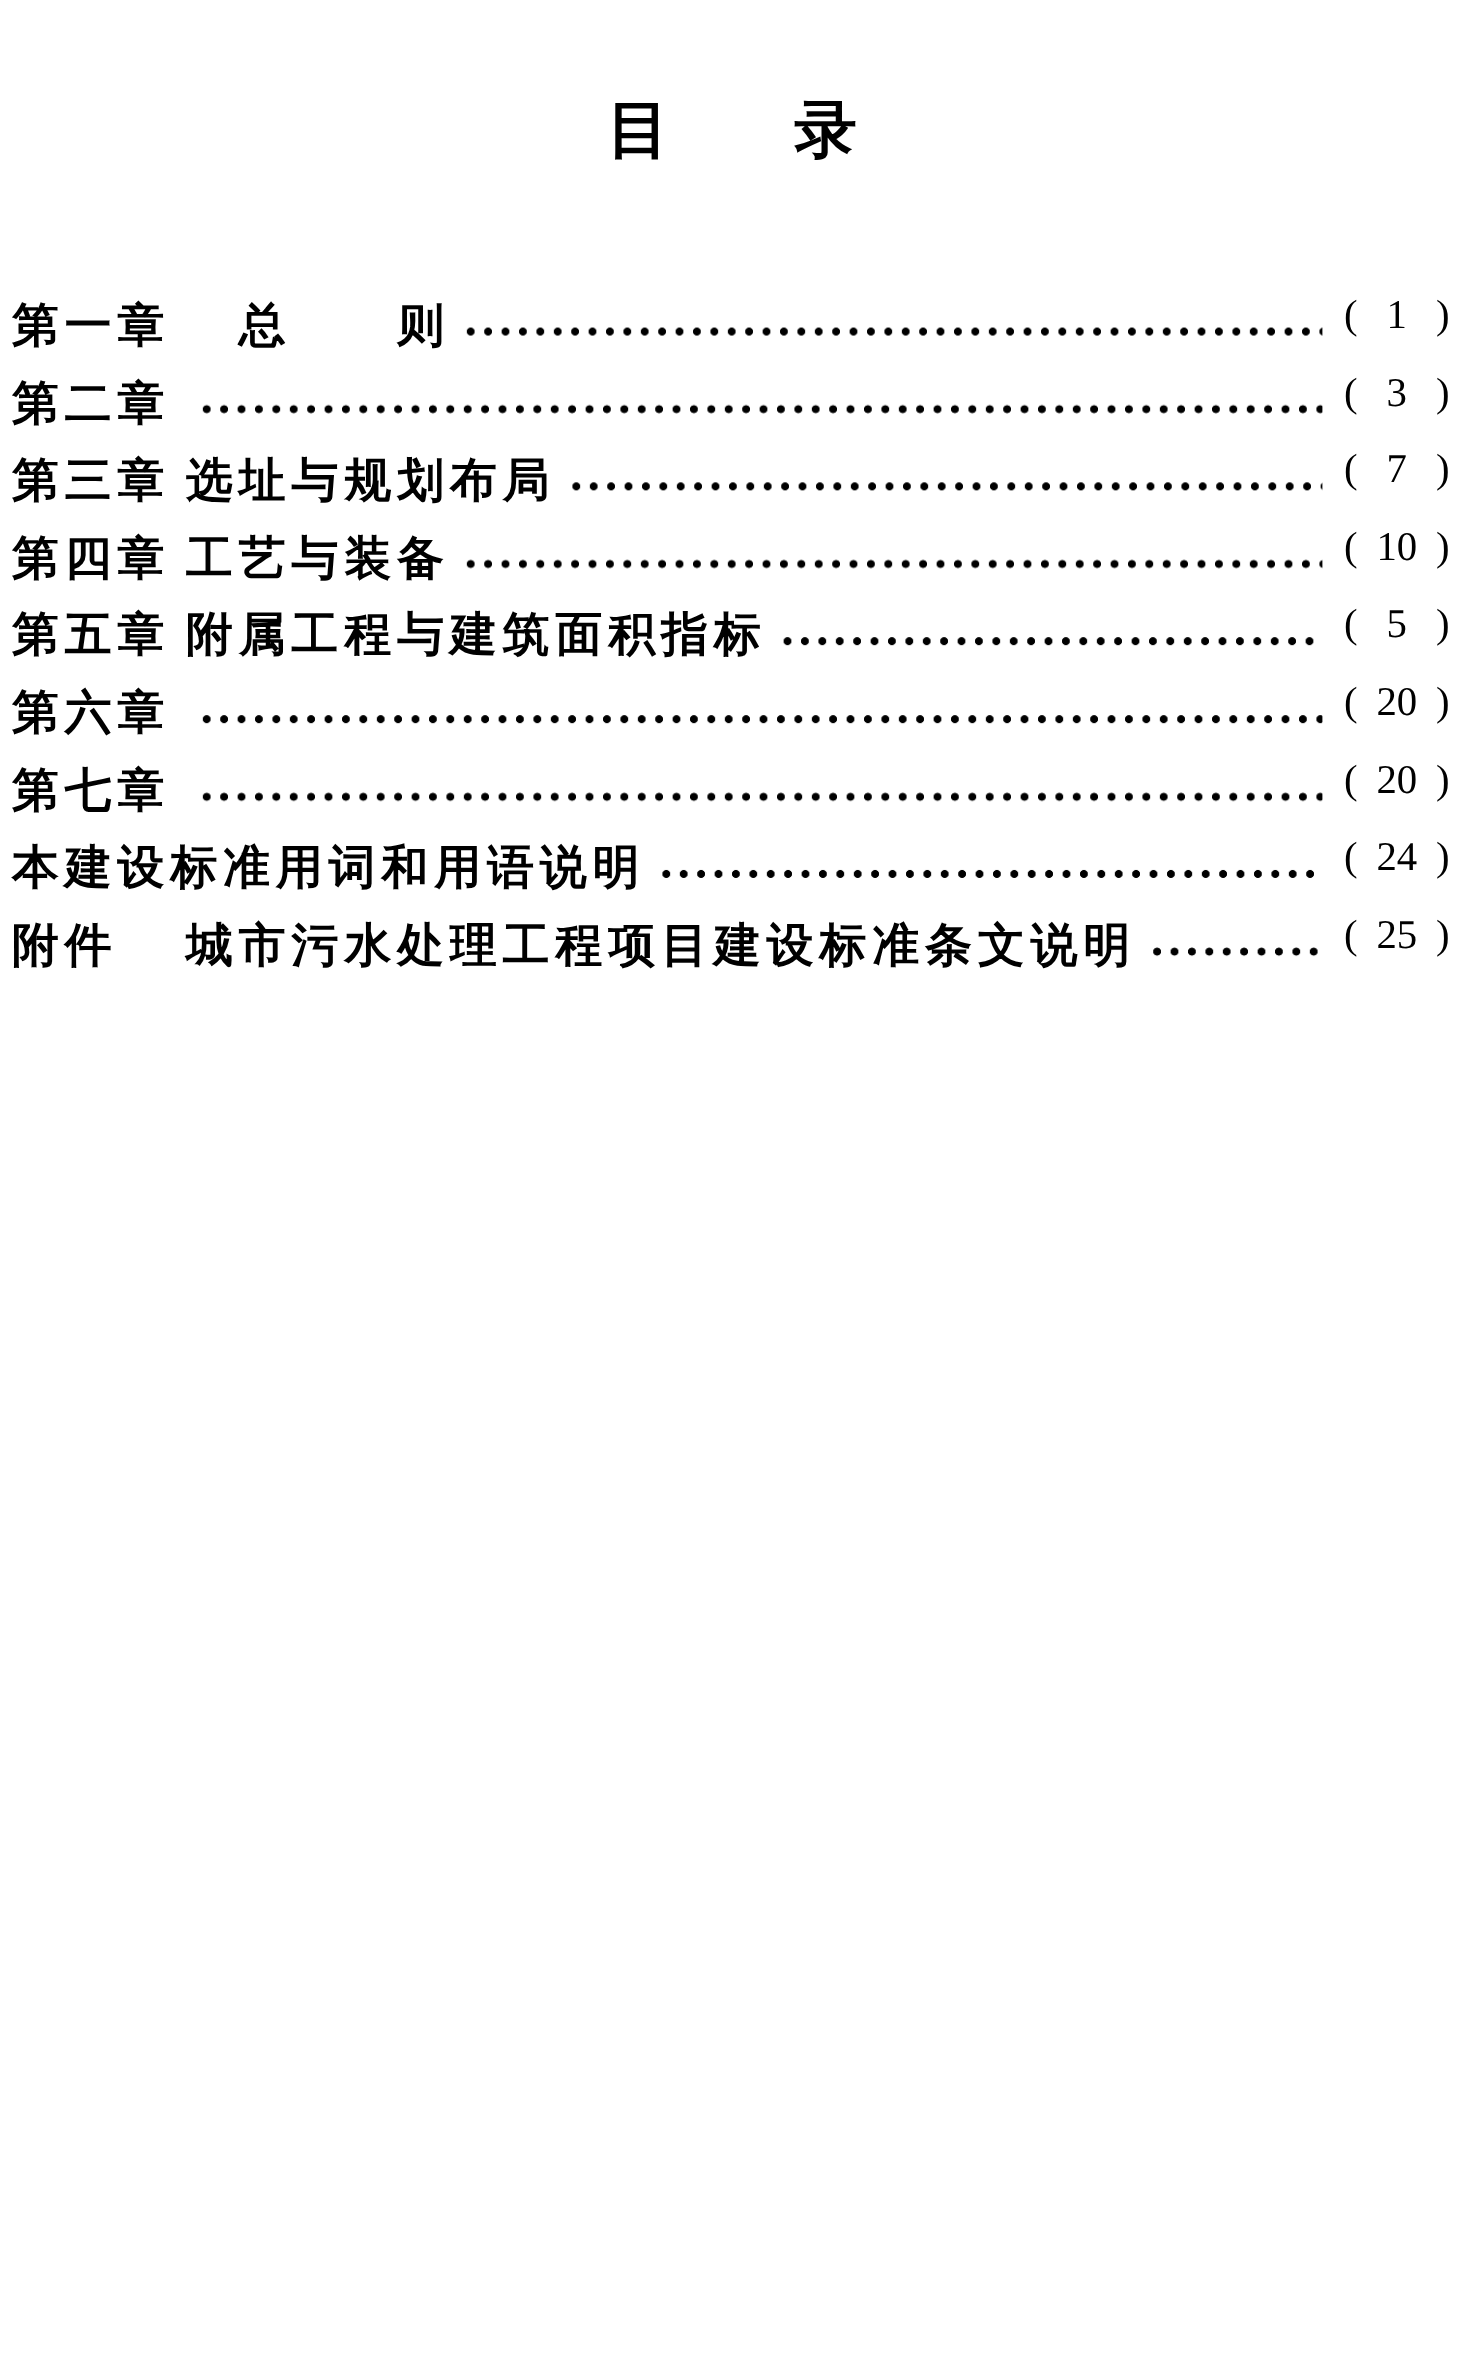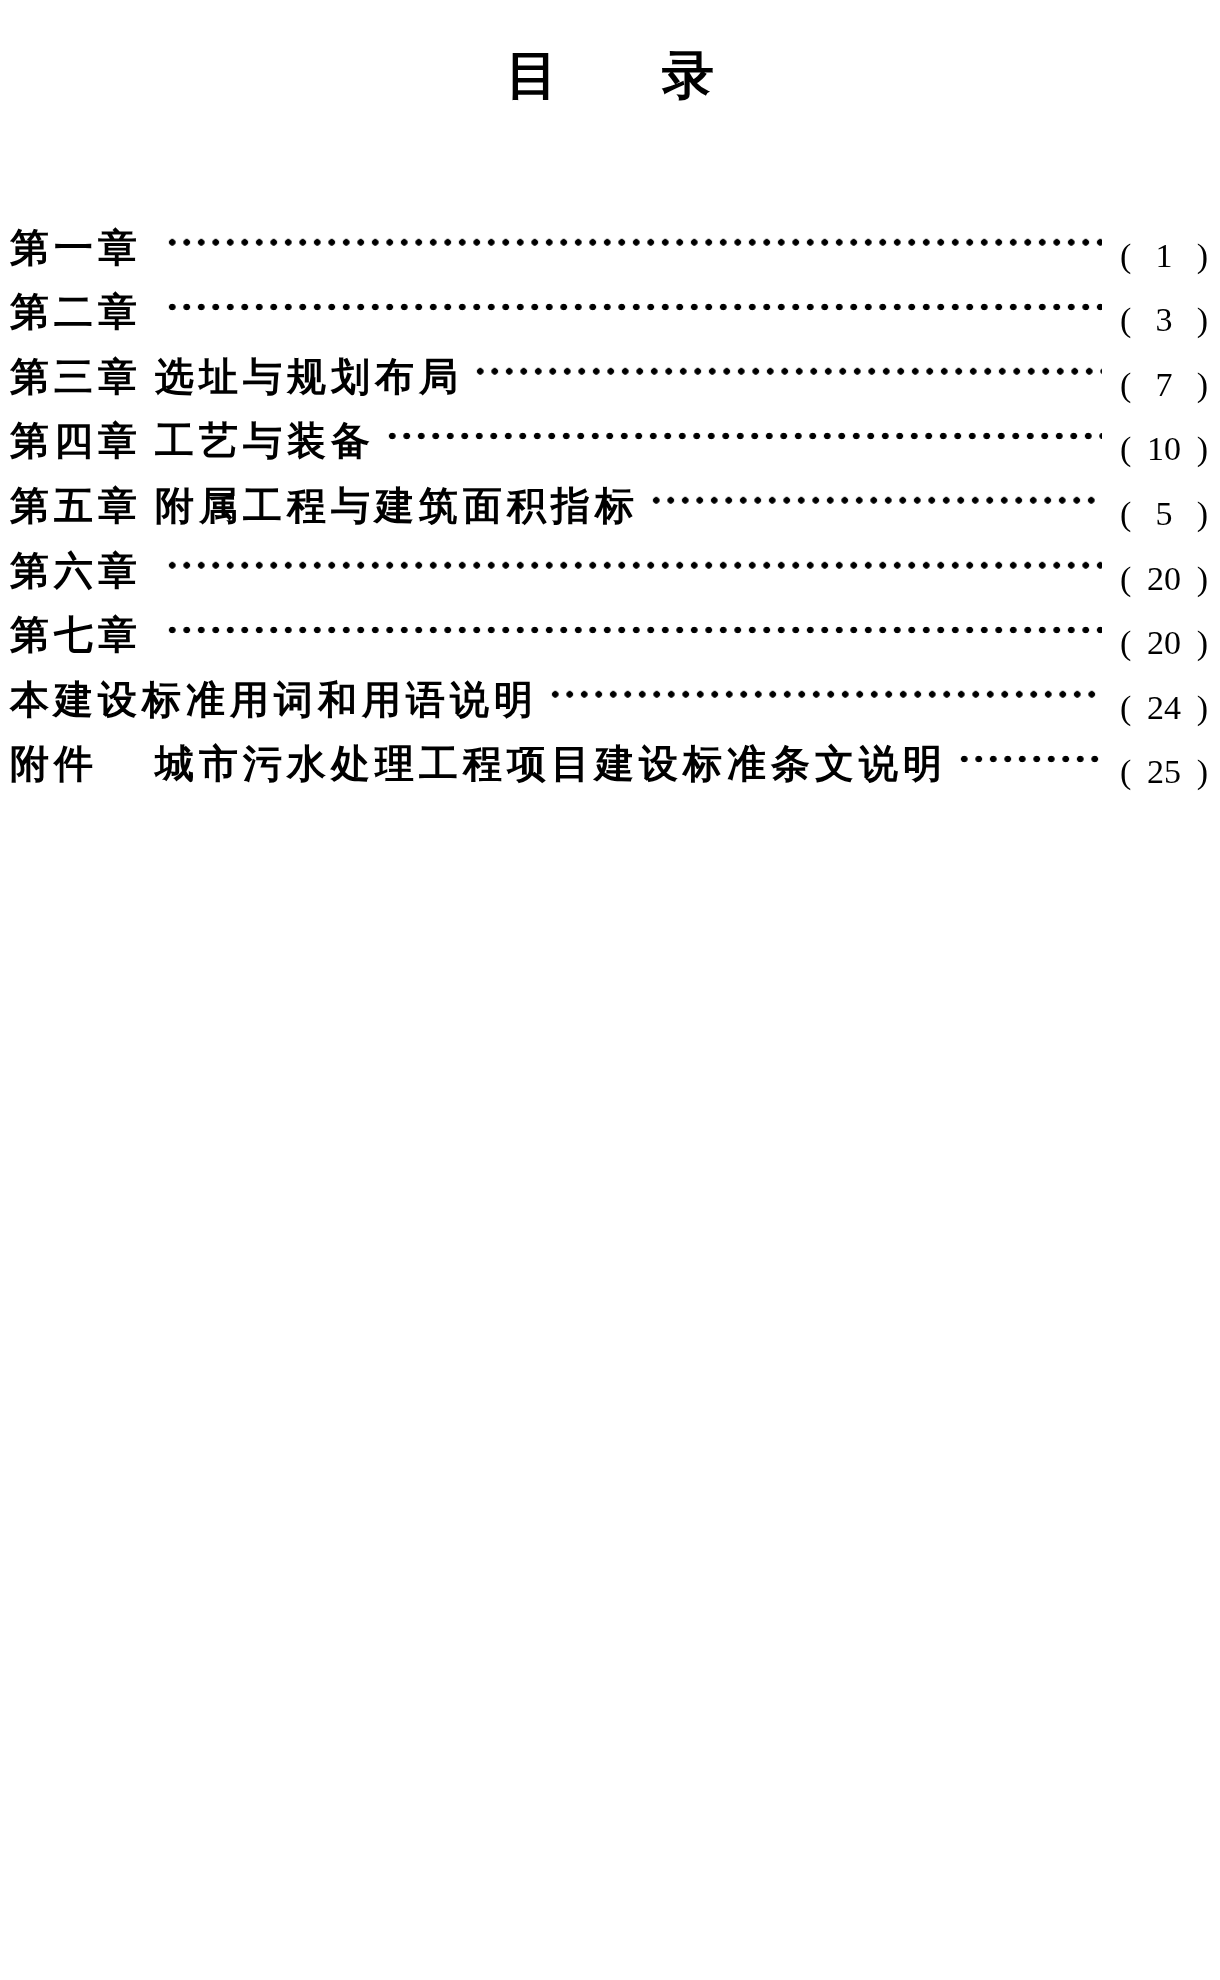--- a/index.html
+++ b/index.html
@@ -8,39 +8,39 @@
     height: 1980px;
     background: #ffffff;
     color: #000000;
     font-family: "Liberation Serif", "DejaVu Serif", serif;
     overflow: hidden;
   }
   .page {
     box-sizing: border-box;
     width: 1220px;
     height: 1596px;
-    padding-top: 50px;
+    padding-top: 84px;
   }
   .doc-title {
     margin: 0;
     text-align: center;
     font-size: 52px;
     line-height: 1.0;
     font-weight: bold;
     letter-spacing: 0;
     white-space: pre;
   }
   .toc {
     margin-top: 108px;
     padding-left: 10px;
     padding-right: 12px;
   }
   .toc-row {
     display: flex;
-    align-items: flex-end;
+    align-items: flex-start;
     height: 64.6px;
     font-size: 39px;
     font-weight: bold;
     letter-spacing: 5px;
   }
   .toc-label {
     flex: none;
     width: 145px;
     white-space: pre;
   }
@@ -73,20 +73,21 @@
 </head>
 <body>
 
 <div class="page">
   <h1 class="doc-title">目　　录</h1>
 
   <div class="toc">
 
   <div class="toc-row">
         <span class="toc-label">第一章</span>
+        <span class="toc-title">　总　　则</span>
         <span class="leader"></span>
         <span class="page-num"><span>(</span><span>1</span><span>)</span></span>
       </div>
       <div class="toc-row">
         <span class="toc-label">第二章</span>
         <span class="leader"></span>
         <span class="page-num"><span>(</span><span>3</span><span>)</span></span>
       </div>
       <div class="toc-row">
         <span class="toc-label">第三章</span>

